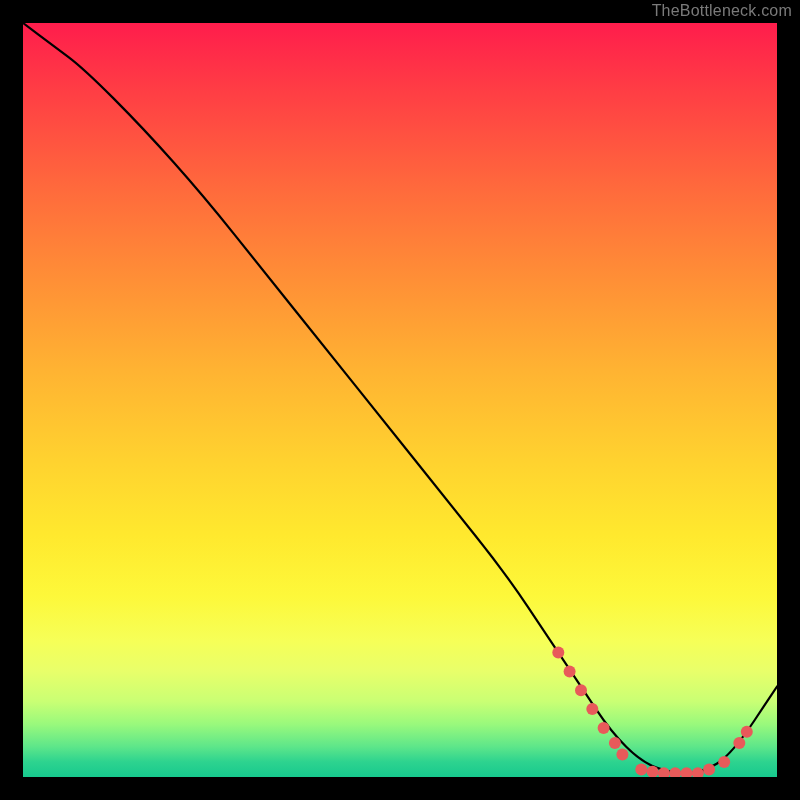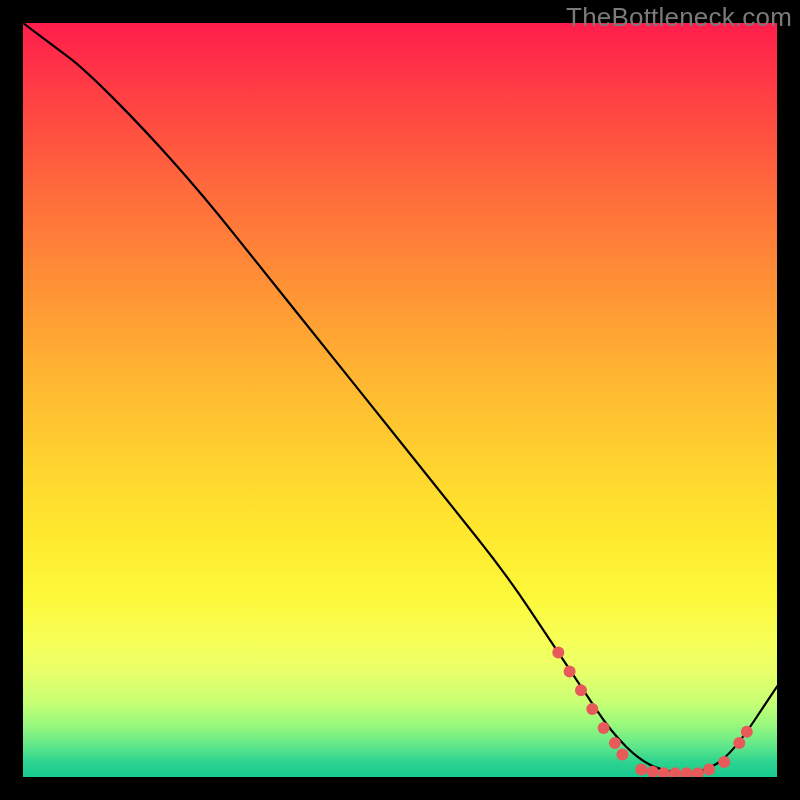--- a/index.html
+++ b/index.html
@@ -15,21 +15,21 @@
     position: relative;
     width: 800px;
     height: 800px;
     background: #000;
   }
   .watermark {
     position: absolute;
     top: 2px;
     right: 8px;
     color: #7a7a7a;
-    font-size: 26px;
+    font-size: 16px;
     font-weight: 400;
     letter-spacing: 0.2px;
     z-index: 20;
   }
   
   .plot {
     position: absolute;
     left: 23px;
     top: 23px;
     width: 754px;

